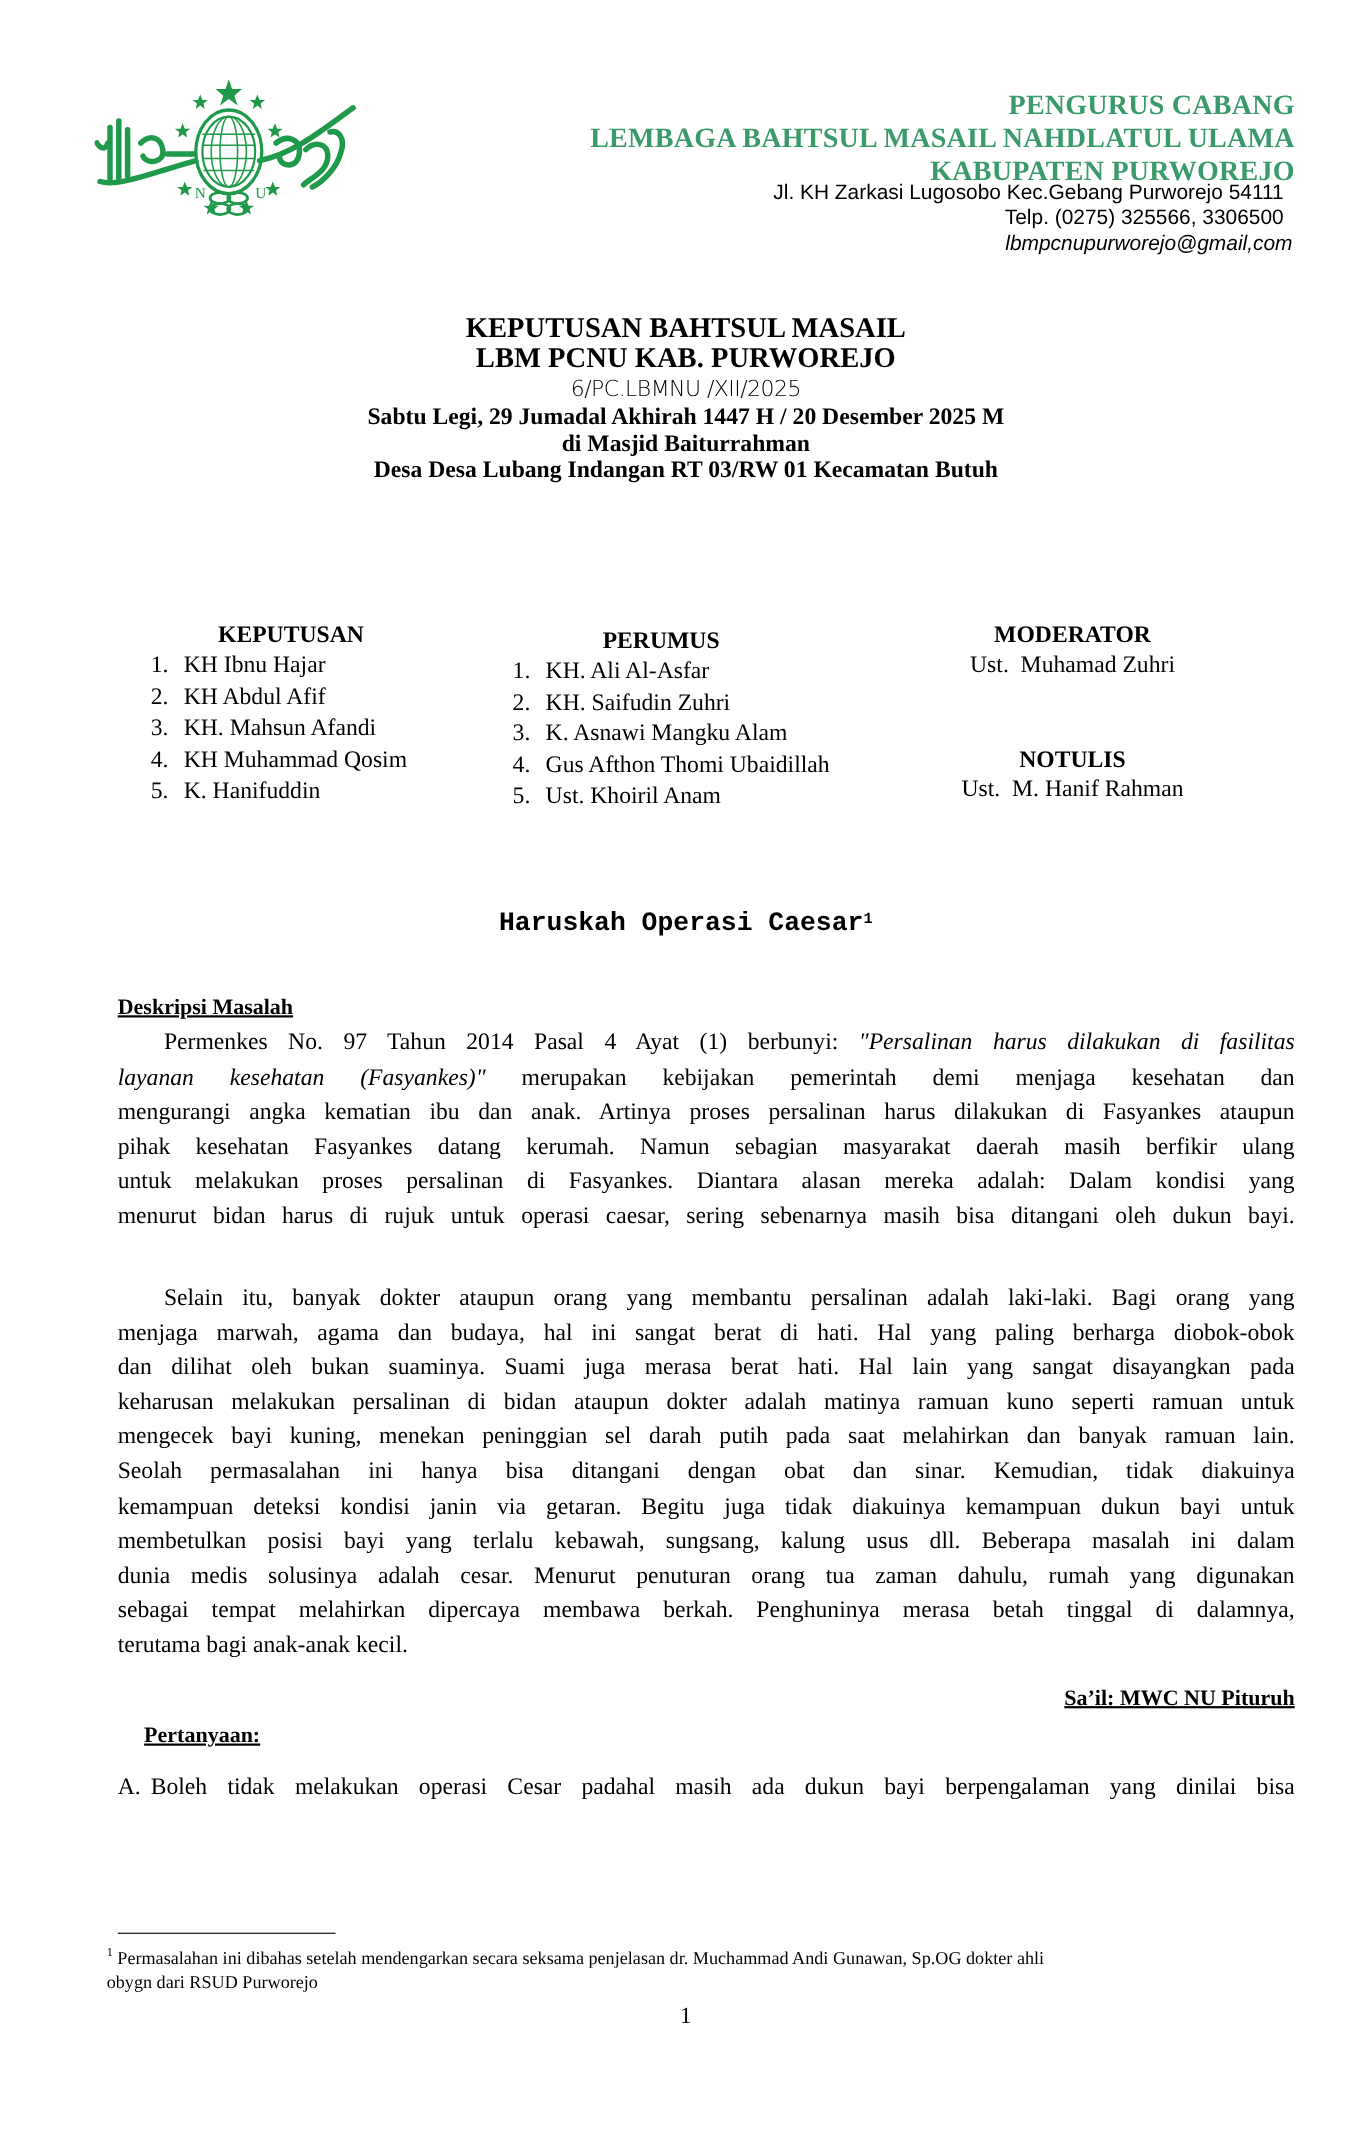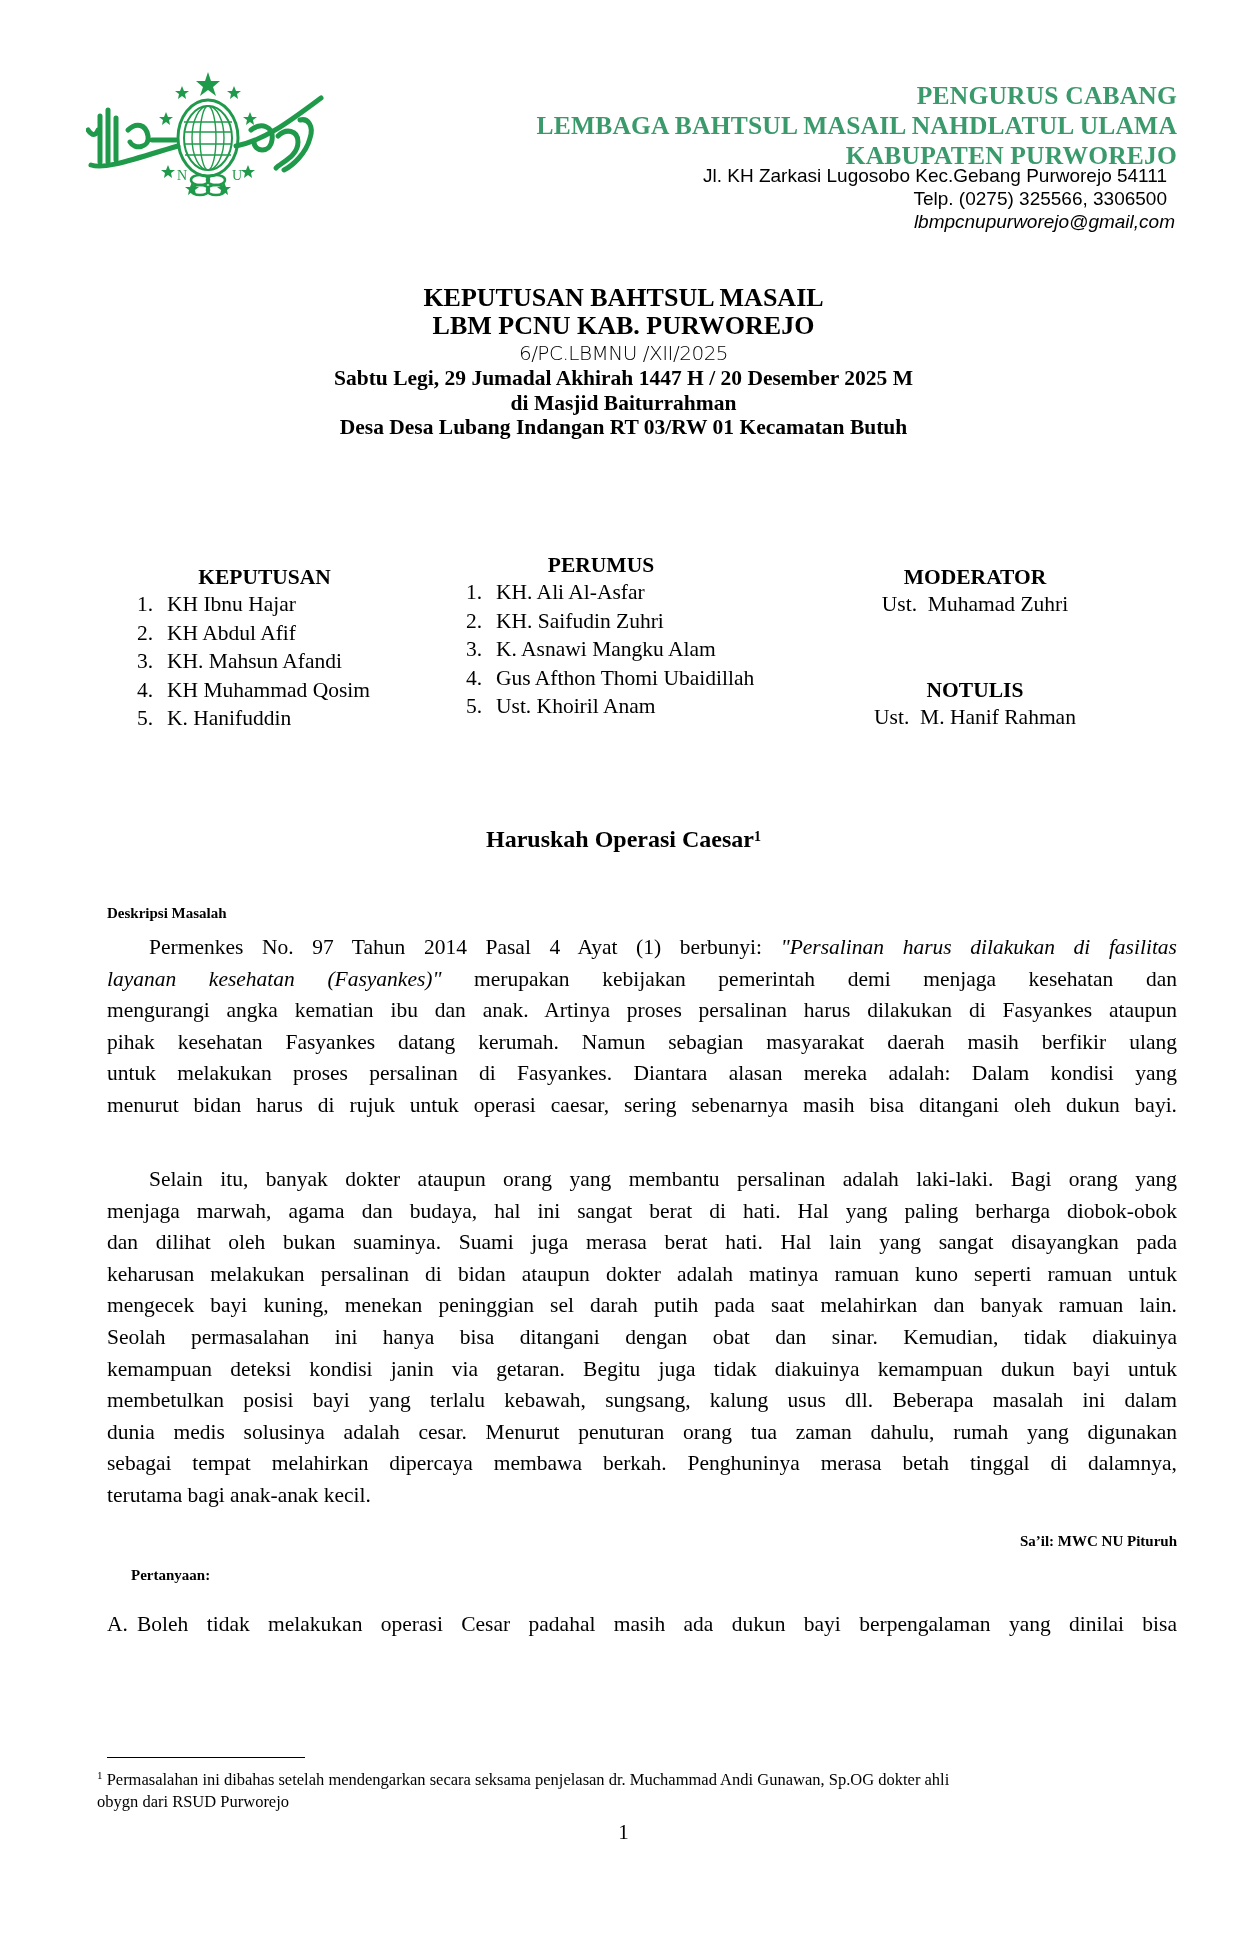--- a/index.html
+++ b/index.html
@@ -28,21 +28,21 @@
     .clist li { white-space: nowrap; }
     .clist .num { display: inline-block; width: 30px; }
 
     
     .section-title { font-size: 24px; font-weight: bold; }
     .sup { font-size: 14px; vertical-align: super; line-height: 0; }
     .para { left: 107px; width: 1070px; font-size: 21.5px; line-height: 31.6px; text-align: justify; }
     .para .line { display: block; text-align: justify; text-align-last: justify; height: 31.6px; white-space: nowrap; overflow: visible; }
     .para .line.last { text-align-last: left; }
     .indent { padding-left: 42px; }
-    .h-bold { font-size: 15px; font-weight: bold; }
+    .h-bold { font-size: 20px; font-weight: bold; text-decoration: underline; }
     .footnote { left: 97px; width: 1070px; font-size: 16.5px; line-height: 22px; }
     .fn-rule { left: 107px; top: 1757px; width: 198px; height: 0; border-top: 1.3px solid #000; }
   </style>
 </head>
 <body>
 
 <div id="logo" class="abs">
   <svg width="240" height="135" viewBox="0 0 240 135">
     <g fill="#1f9a4a" stroke="none">
 
@@ -111,42 +111,42 @@
   <div class="col-h" style="width:285px; text-align:center; margin-left:-15px;">KEPUTUSAN</div>
   <ul class="clist">
     <li><span class="num">1.</span><span>KH Ibnu Hajar</span></li>
     <li><span class="num">2.</span><span>KH Abdul Afif</span></li>
     <li><span class="num">3.</span><span>KH. Mahsun Afandi</span></li>
     <li><span class="num">4.</span><span>KH Muhammad Qosim</span></li>
     <li><span class="num">5.</span><span>K. Hanifuddin</span></li>
   </ul>
 </div>
 
-<div class="abs" style="left:466px; top:553px; width:360px;">
+<div class="abs" style="left:466px; top:570px; width:360px;">
   <div class="col-h" style="width:300px; text-align:center; margin-left:-15px;">PERUMUS</div>
   <ul class="clist">
     <li><span class="num">1.</span><span>KH. Ali Al-Asfar</span></li>
     <li><span class="num">2.</span><span>KH. Saifudin Zuhri</span></li>
     <li><span class="num">3.</span><span>K. Asnawi Mangku Alam</span></li>
     <li><span class="num">4.</span><span>Gus Afthon Thomi Ubaidillah</span></li>
     <li><span class="num">5.</span><span>Ust. Khoiril Anam</span></li>
   </ul>
 </div>
 
 <div class="abs" style="left:830px; top:565px; width:290px; text-align:center;">
   <div class="col-h">MODERATOR</div>
   <div class="clist" style="white-space:pre;">Ust.  Muhamad Zuhri</div>
 </div>
 
 <div class="abs" style="left:830px; top:678px; width:290px; text-align:center;">
   <div class="col-h">NOTULIS</div>
   <div class="clist" style="white-space:pre;">Ust.  M. Hanif Rahman</div>
 </div>
 
-<div class="abs" style="left:0; top:826px; width:1247px; text-align:center;">
+<div class="abs" style="left:0; top:826px; width:1247px; text-align:center;font-family:Liberation Mono, monospace;">
   <span class="section-title">Haruskah Operasi Caesar</span><span class="sup bold">1</span>
 </div>
 
 <div class="abs h-bold" style="left:107px; top:905px;">Deskripsi Masalah</div>
 
 <div class="abs para" style="top:932px;">
   <span class="line indent"><span>Permenkes No. 97 Tahun 2014 Pasal 4 Ayat (1) berbunyi: </span><i>"Persalinan harus dilakukan di fasilitas</i></span>
   <span class="line"><i>layanan kesehatan (Fasyankes)"</i><span> merupakan kebijakan pemerintah demi menjaga kesehatan dan</span></span>
   <span class="line">mengurangi angka kematian ibu dan anak. Artinya proses persalinan harus dilakukan di Fasyankes ataupun</span>
   <span class="line">pihak kesehatan Fasyankes datang kerumah. Namun sebagian masyarakat daerah masih berfikir ulang</span>

